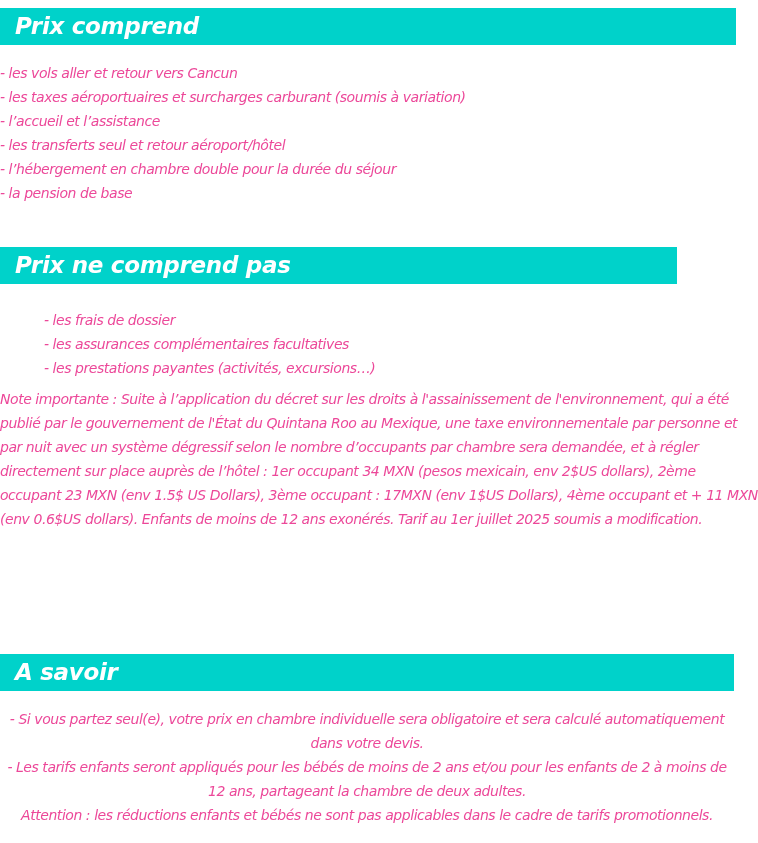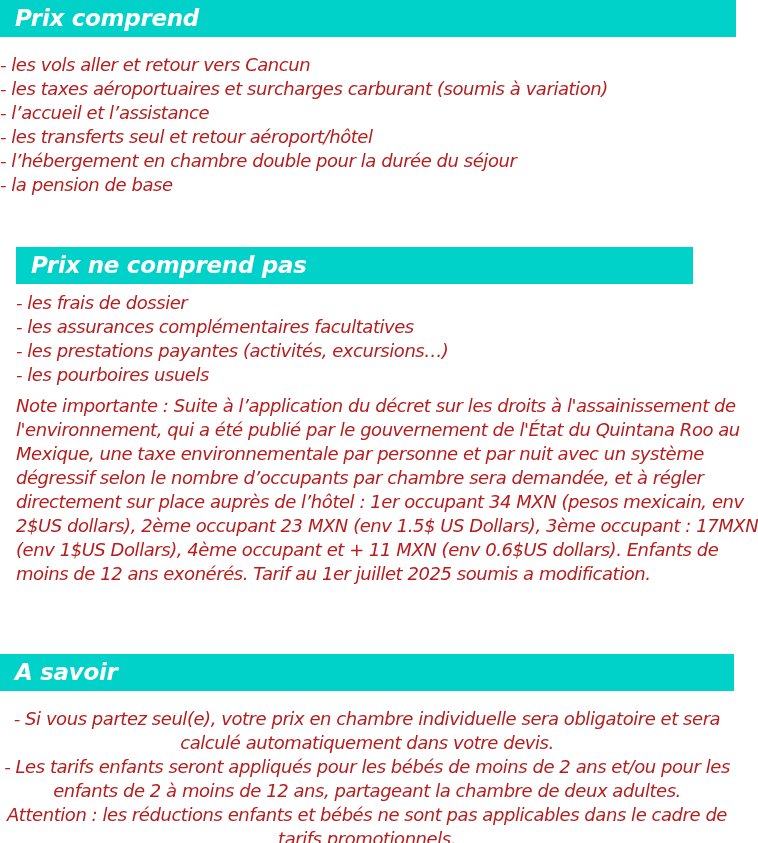--- a/index.html
+++ b/index.html
@@ -31,34 +31,34 @@
       letter-spacing: -0.3px;
       line-height: 1;
     }
     .list {
       list-style: none;
       margin: 0;
       padding: 0;
     }
     .list li, .para {
       font-style: italic;
-      font-size: 18px;
+      font-size: 14px;
       line-height: 24px;
       letter-spacing: -0.45px;
-      color: #b91c1c;
+      color: #ec4899;
       white-space: nowrap;
     }
     .para {
       white-space: normal;
       margin: 0;
     }
-    #s1 { position: absolute; top: 0; left: 0; width: 736px; }
+    #s1 { position: absolute; top: 8px; left: 0; width: 736px; }
     #s1 .list { margin-top: 16px; }
-    #s2 { position: absolute; top: 247px; left: 16px; width: 677px; }
-    #s2 .list { margin-top: 7px; }
+    #s2 { position: absolute; top: 247px; left: 0; width: 677px; }
+    #s2 .list { margin-top: 24px; padding-left: 44px; }
     #s2 .note { margin-top: 7px; width: 758px; }
     #s3 { position: absolute; top: 654px; left: 0; width: 734px; }
     #s3 .body { margin-top: 16px; text-align: center; }
   </style>
 </head>
 <body>
 
 <section id="s1">
   <div class="section-header">
     <h2>Prix comprend</h2>
@@ -74,21 +74,20 @@
 </section>
 
 <section id="s2">
   <div class="section-header">
     <h2>Prix ne comprend pas</h2>
   </div>
   <ul class="list">
     <li>- les frais de dossier</li>
     <li>- les assurances complémentaires facultatives</li>
     <li>- les prestations payantes (activités, excursions…)</li>
-    <li>- les pourboires usuels</li>
   </ul>
   <p class="para note">Note importante : Suite à l’application du décret sur les droits à l'assainissement de l'environnement, qui a été publié par le gouvernement de l'État du Quintana Roo au Mexique, une taxe environnementale par personne et par nuit avec un système dégressif selon le nombre d’occupants par chambre sera demandée, et à régler directement sur place auprès de l’hôtel : 1er occupant 34 MXN (pesos mexicain, env 2$US dollars), 2ème occupant 23 MXN (env 1.5$ US Dollars), 3ème occupant : 17MXN (env 1$US Dollars), 4ème occupant et + 11 MXN (env 0.6$US dollars). Enfants de moins de 12 ans exonérés. Tarif au 1er juillet 2025 soumis a modification.</p>
 </section>
 
 <section id="s3">
   <div class="section-header">
     <h2>A savoir</h2>
   </div>
   <div class="body">
     <p class="para">- Si vous partez seul(e), votre prix en chambre individuelle sera obligatoire et sera calculé automatiquement dans votre devis.</p>

